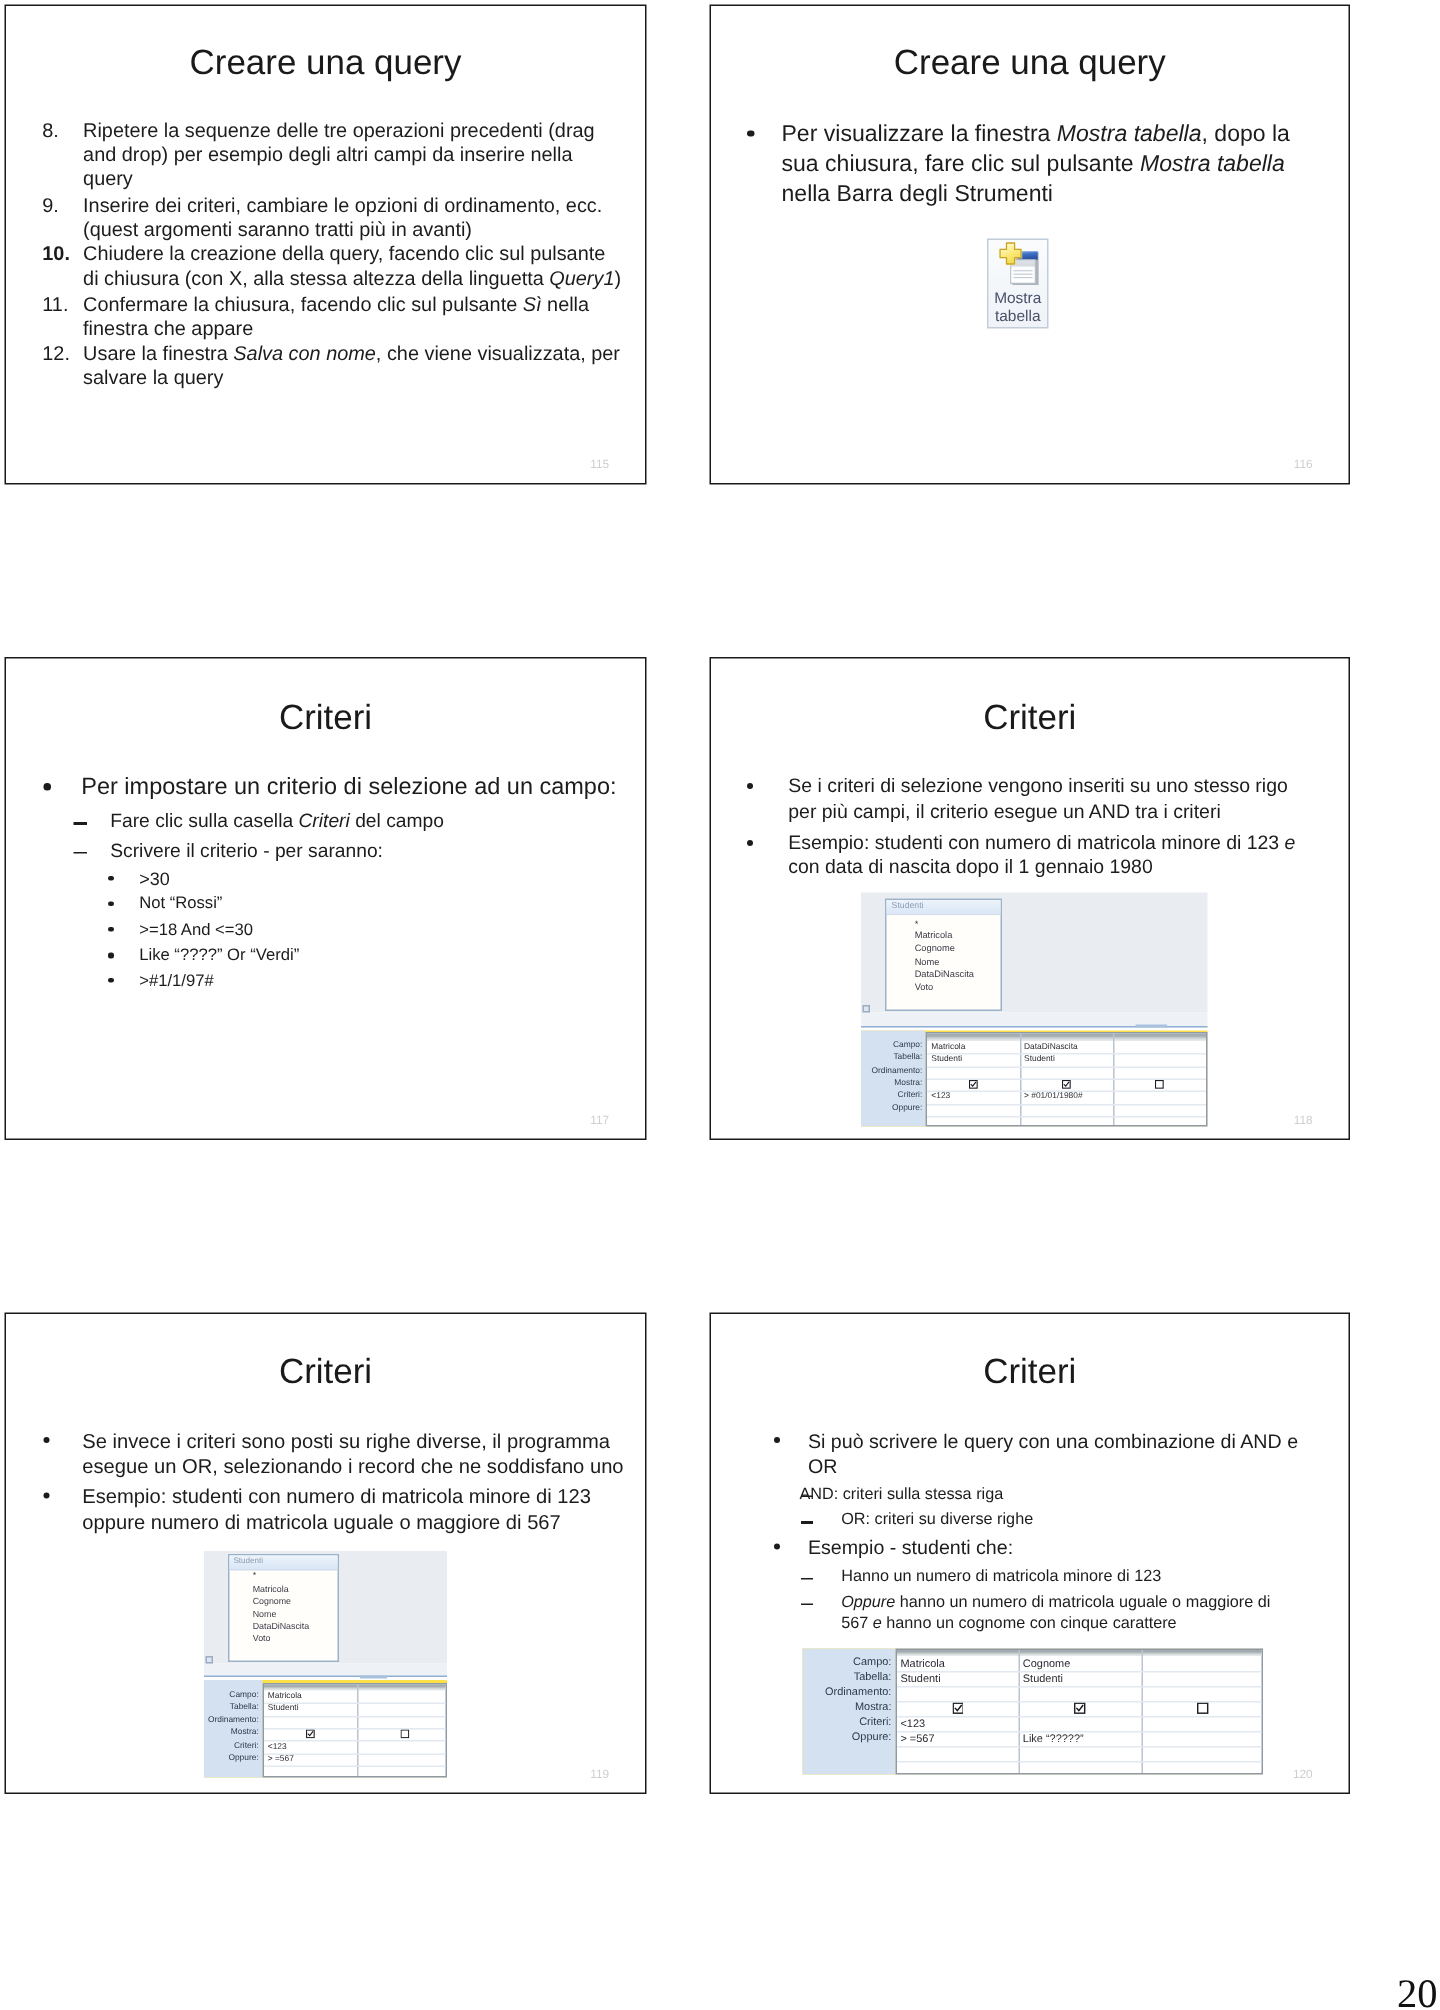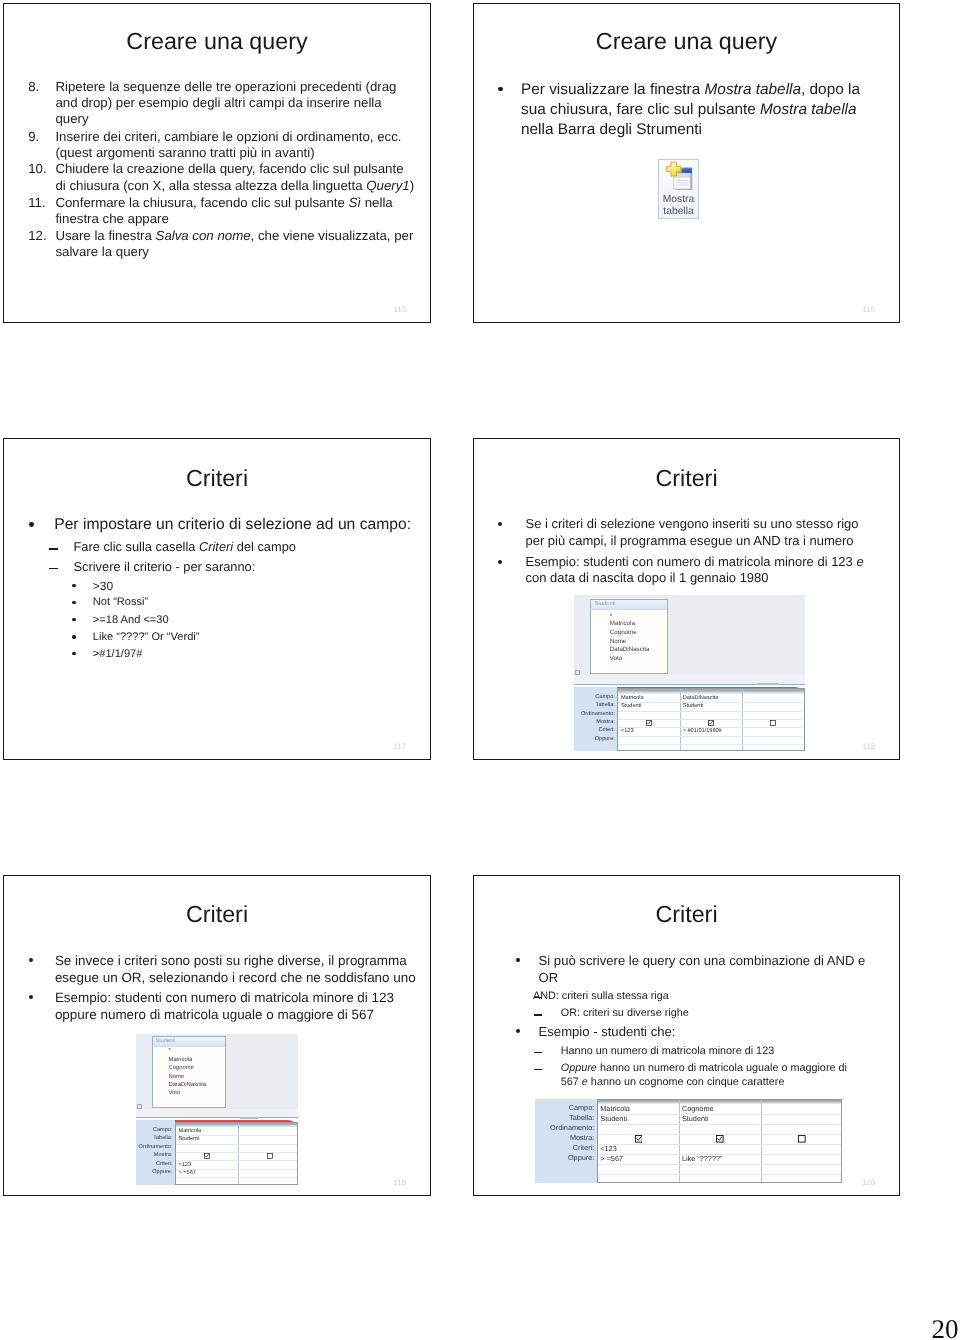--- a/index.html
+++ b/index.html
@@ -23,21 +23,21 @@
 
 .top{position:absolute;background:#e9edf1;box-sizing:border-box;}
 .tblwin{position:absolute;background:#fffefb;border:1px solid #9cb2c9;box-sizing:border-box;}
 .tblwin .cap{position:absolute;left:0;top:0;right:0;height:9px;
    background:linear-gradient(180deg,#eef4fb 0%,#e2ecf8 55%,#dae7f6 100%);
    border-bottom:1px solid #cfdced;}
 .tblwin .cap span{position:absolute;left:3px;top:1px;color:#8b9cb3;line-height:1.12em;}
 .fld{position:absolute;color:#3a3a46;white-space:nowrap;line-height:1.12em;}
 .splitter{position:absolute;background:#eef2f6;border-bottom:1.4px solid #8fb0d4;box-sizing:border-box;}
 .corner{position:absolute;background:#dfe6ef;border:1px solid #9badc2;box-sizing:border-box;}
-.gridwrap{position:absolute;background:#ef4444;border-radius:10px;}
+.gridwrap{position:absolute;background:#fde047;}
 .lbls{position:absolute;left:0;top:0;background:#d4e1f0;box-sizing:border-box;}
 .lbl{position:absolute;color:#2b3a4a;white-space:nowrap;text-align:right;line-height:1.12em;}
 .cells{position:absolute;background:#fff;border:1px solid #8e9aa6;box-sizing:border-box;}
 .hdrbar{position:absolute;left:0;right:0;top:0;background:linear-gradient(180deg,#9fa8ac 0%,#a7afb3 35%,#d6dbdd 70%,#eaedee 100%);box-sizing:border-box;}
 .vline{position:absolute;top:0;bottom:0;width:1px;background:#b9c4d2;}
 .hline{position:absolute;left:0;right:0;height:1px;background:#e3e9f0;}
 .cell{position:absolute;color:#2b2b33;white-space:nowrap;line-height:1.12em;}
 .chk{position:absolute;display:block;}
 .scr{position:absolute;height:2.2px;background:#a8c1de;}
 
@@ -54,21 +54,21 @@
 <div class="s-title" style="left:3px;width:428px;top:30.48px;font-size:23.3px;">Creare una query</div>
 <div class="slideno" style="left:376.1px;width:30px;text-align:right;top:305.5px;">115</div>
 <div class="tblock">
   <span class="mk n-list" style="left:28.2px;top:79.58px;font-size:13.25px;">8.</span>
   <span class="ln n-list" style="left:55.4px;top:79.58px;font-size:13.25px;"><span>Ripetere la sequenze delle tre operazioni precedenti (drag</span></span>
   <span class="ln n-list" style="left:55.4px;top:95.78px;font-size:13.25px;"><span>and drop) per esempio degli altri campi da inserire nella</span></span>
   <span class="ln n-list" style="left:55.4px;top:112.08px;font-size:13.25px;"><span>query</span></span>
   <span class="mk n-list" style="left:28.2px;top:129.58px;font-size:13.25px;">9.</span>
   <span class="ln n-list" style="left:55.4px;top:129.58px;font-size:13.25px;"><span>Inserire dei criteri, cambiare le opzioni di ordinamento, ecc.</span></span>
   <span class="ln n-list" style="left:55.4px;top:146.28px;font-size:13.25px;"><span>(quest argomenti saranno tratti più in avanti)</span></span>
-  <span class="mk n-list" style="left:28.2px;top:162.48px;font-size:13.25px;">10.</span>
+  <span class="mk n-list" style="left:28.2px;top:162.48px;font-size:13.25px;font-weight:bold;">10.</span>
   <span class="ln n-list" style="left:55.4px;top:162.48px;font-size:13.25px;"><span>Chiudere la creazione della query, facendo clic sul pulsante</span></span>
   <span class="ln n-list" style="left:55.4px;top:179.08px;font-size:13.25px;"><span>di chiusura (con X, alla stessa altezza della linguetta </span><i>Query1</i><span>)</span></span>
   <span class="mk n-list" style="left:28.2px;top:196.18px;font-size:13.25px;">11.</span>
   <span class="ln n-list" style="left:55.4px;top:196.18px;font-size:13.25px;"><span>Confermare la chiusura, facendo clic sul pulsante </span><i>Sì</i><span> nella</span></span>
   <span class="ln n-list" style="left:55.4px;top:212.38px;font-size:13.25px;"><span>finestra che appare</span></span>
   <span class="mk n-list" style="left:28.2px;top:229.08px;font-size:13.25px;">12.</span>
   <span class="ln n-list" style="left:55.4px;top:229.08px;font-size:13.25px;"><span>Usare la finestra </span><i>Salva con nome</i><span>, che viene visualizzata, per</span></span>
   <span class="ln n-list" style="left:55.4px;top:245.28px;font-size:13.25px;"><span>salvare la query</span></span>
 </div>
 <div class="slide" style="left:473px;top:3px;width:427px;height:320px;"></div>
@@ -100,21 +100,21 @@
   <span class="ln lv3" style="left:92.8px;top:631.7px;font-size:11.1px;"><span>Like “????” Or “Verdi”</span></span>
   <span class="dot" style="left:72.48px;top:652.01px;width:3.39px;height:3.39px;"></span>
   <span class="ln lv3" style="left:92.8px;top:648.5px;font-size:11.1px;"><span>&gt;#1/1/97#</span></span>
 </div>
 <div class="slide" style="left:473px;top:438px;width:427px;height:322px;"></div>
 <div class="s-title" style="left:473px;width:427px;top:466.88px;font-size:23.3px;">Criteri</div>
 <div class="slideno" style="left:845.1px;width:30px;text-align:right;top:742.5px;">118</div>
 <div class="tblock">
   <span class="dot" style="left:498.01px;top:522.22px;width:3.96px;height:3.96px;"></span>
   <span class="ln lv1" style="left:525.5px;top:518.12px;font-size:12.97px;"><span>Se i criteri di selezione vengono inseriti su uno stesso rigo</span></span>
-  <span class="ln lv1" style="left:525.5px;top:535.22px;font-size:12.97px;"><span>per più campi, il programma esegue un AND tra i numero</span></span>
+  <span class="ln lv1" style="left:525.5px;top:535.22px;font-size:12.97px;"><span>per più campi, il criterio esegue un AND tra i criteri</span></span>
   <span class="dot" style="left:498.01px;top:559.82px;width:3.96px;height:3.96px;"></span>
   <span class="ln lv1" style="left:525.5px;top:555.72px;font-size:12.97px;"><span>Esempio: studenti con numero di matricola minore di 123 </span><i>e</i></span>
   <span class="ln lv1" style="left:525.5px;top:572.32px;font-size:12.97px;"><span>con data di nascita dopo il 1 gennaio 1980</span></span>
 </div>
 <div class="slide" style="left:3px;top:875px;width:428px;height:321px;"></div>
 <div class="s-title" style="left:3px;width:428px;top:903.38px;font-size:23.3px;">Criteri</div>
 <div class="slideno" style="left:376.1px;width:30px;text-align:right;top:1178.5px;">119</div>
 <div class="tblock">
   <span class="dot" style="left:28.77px;top:957.77px;width:4.1px;height:4.1px;"></span>
   <span class="ln lv1" style="left:54.9px;top:953.52px;font-size:13.44px;"><span>Se invece i criteri sono posti su righe diverse, il programma</span></span>

